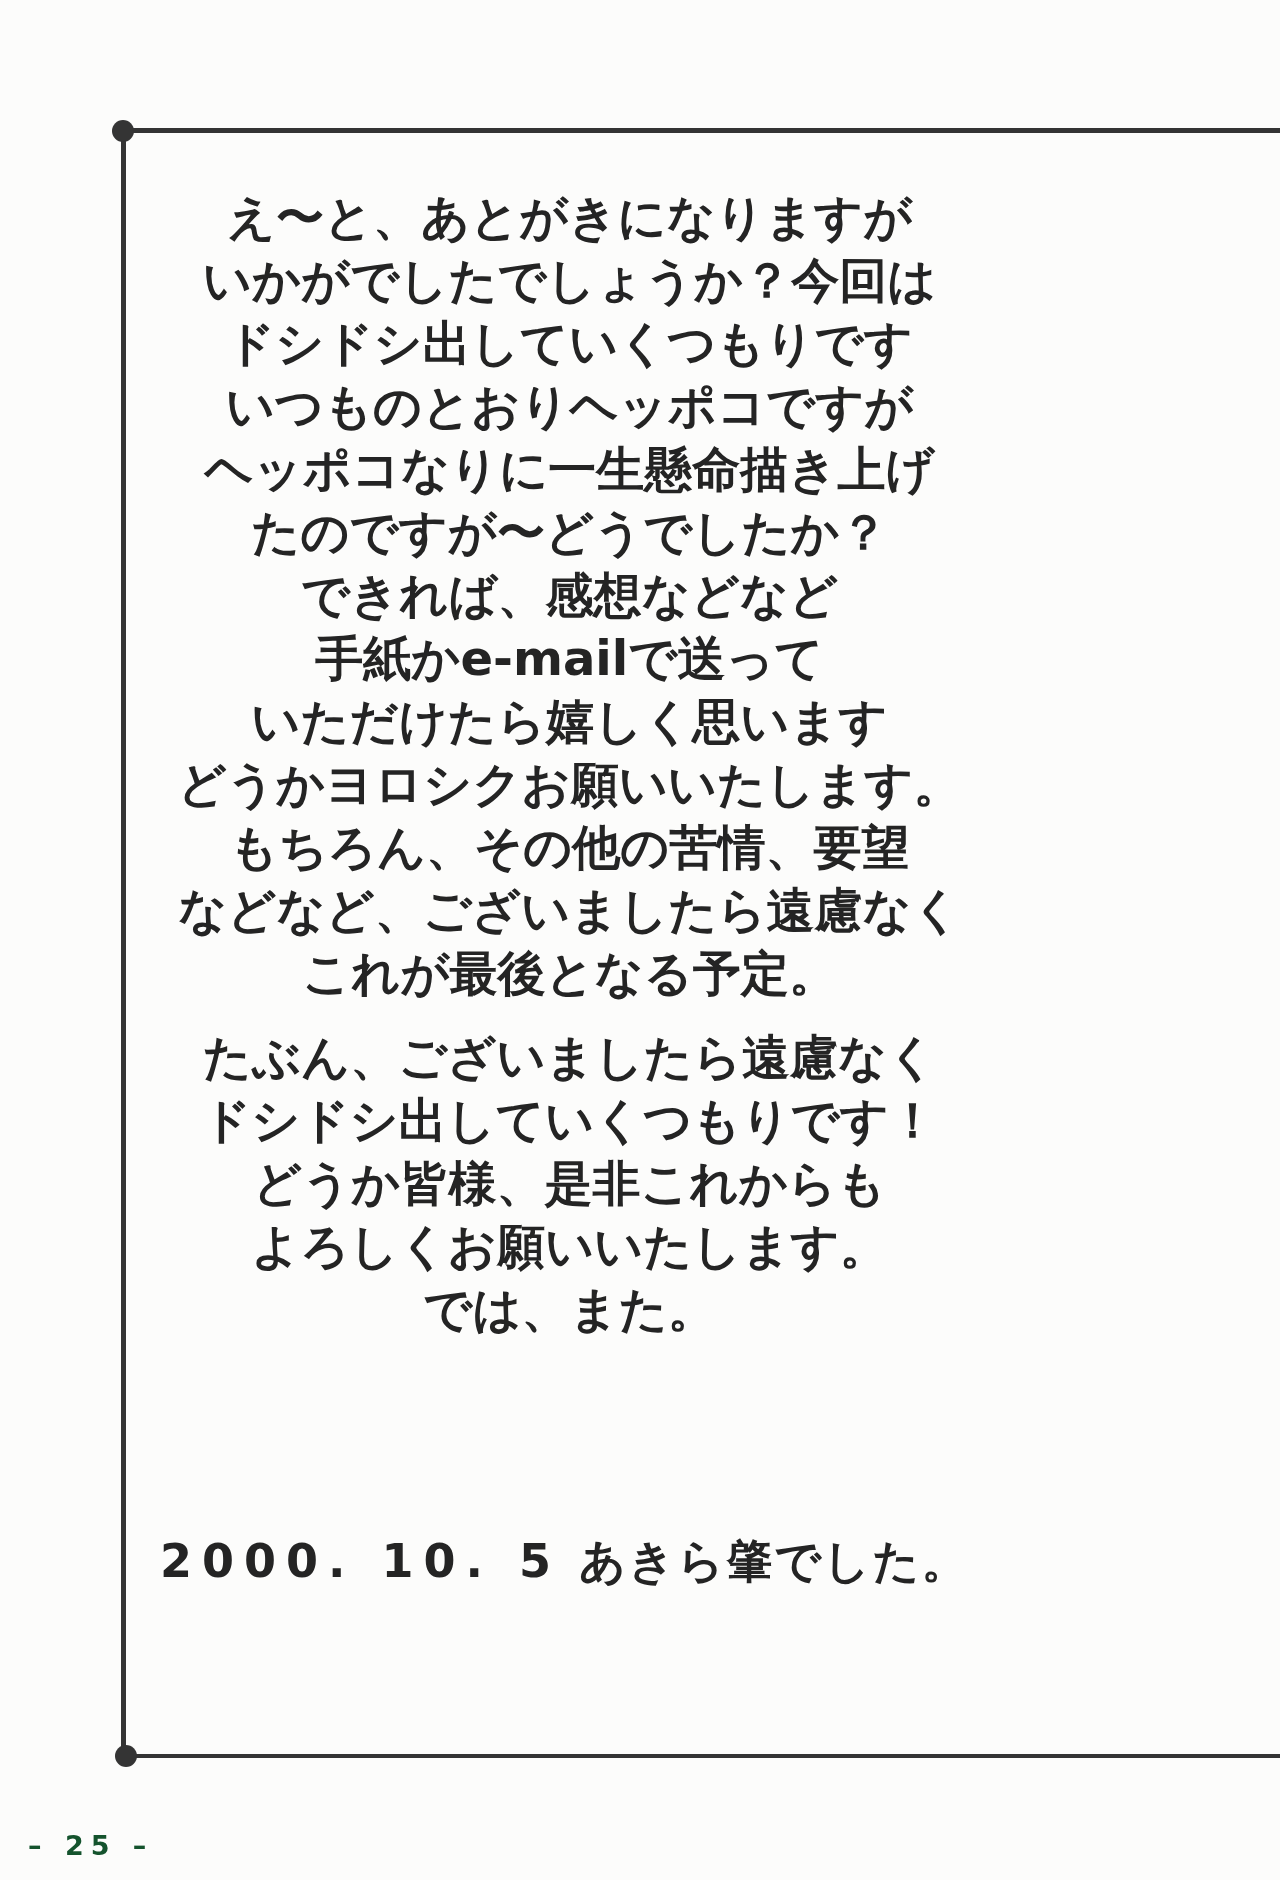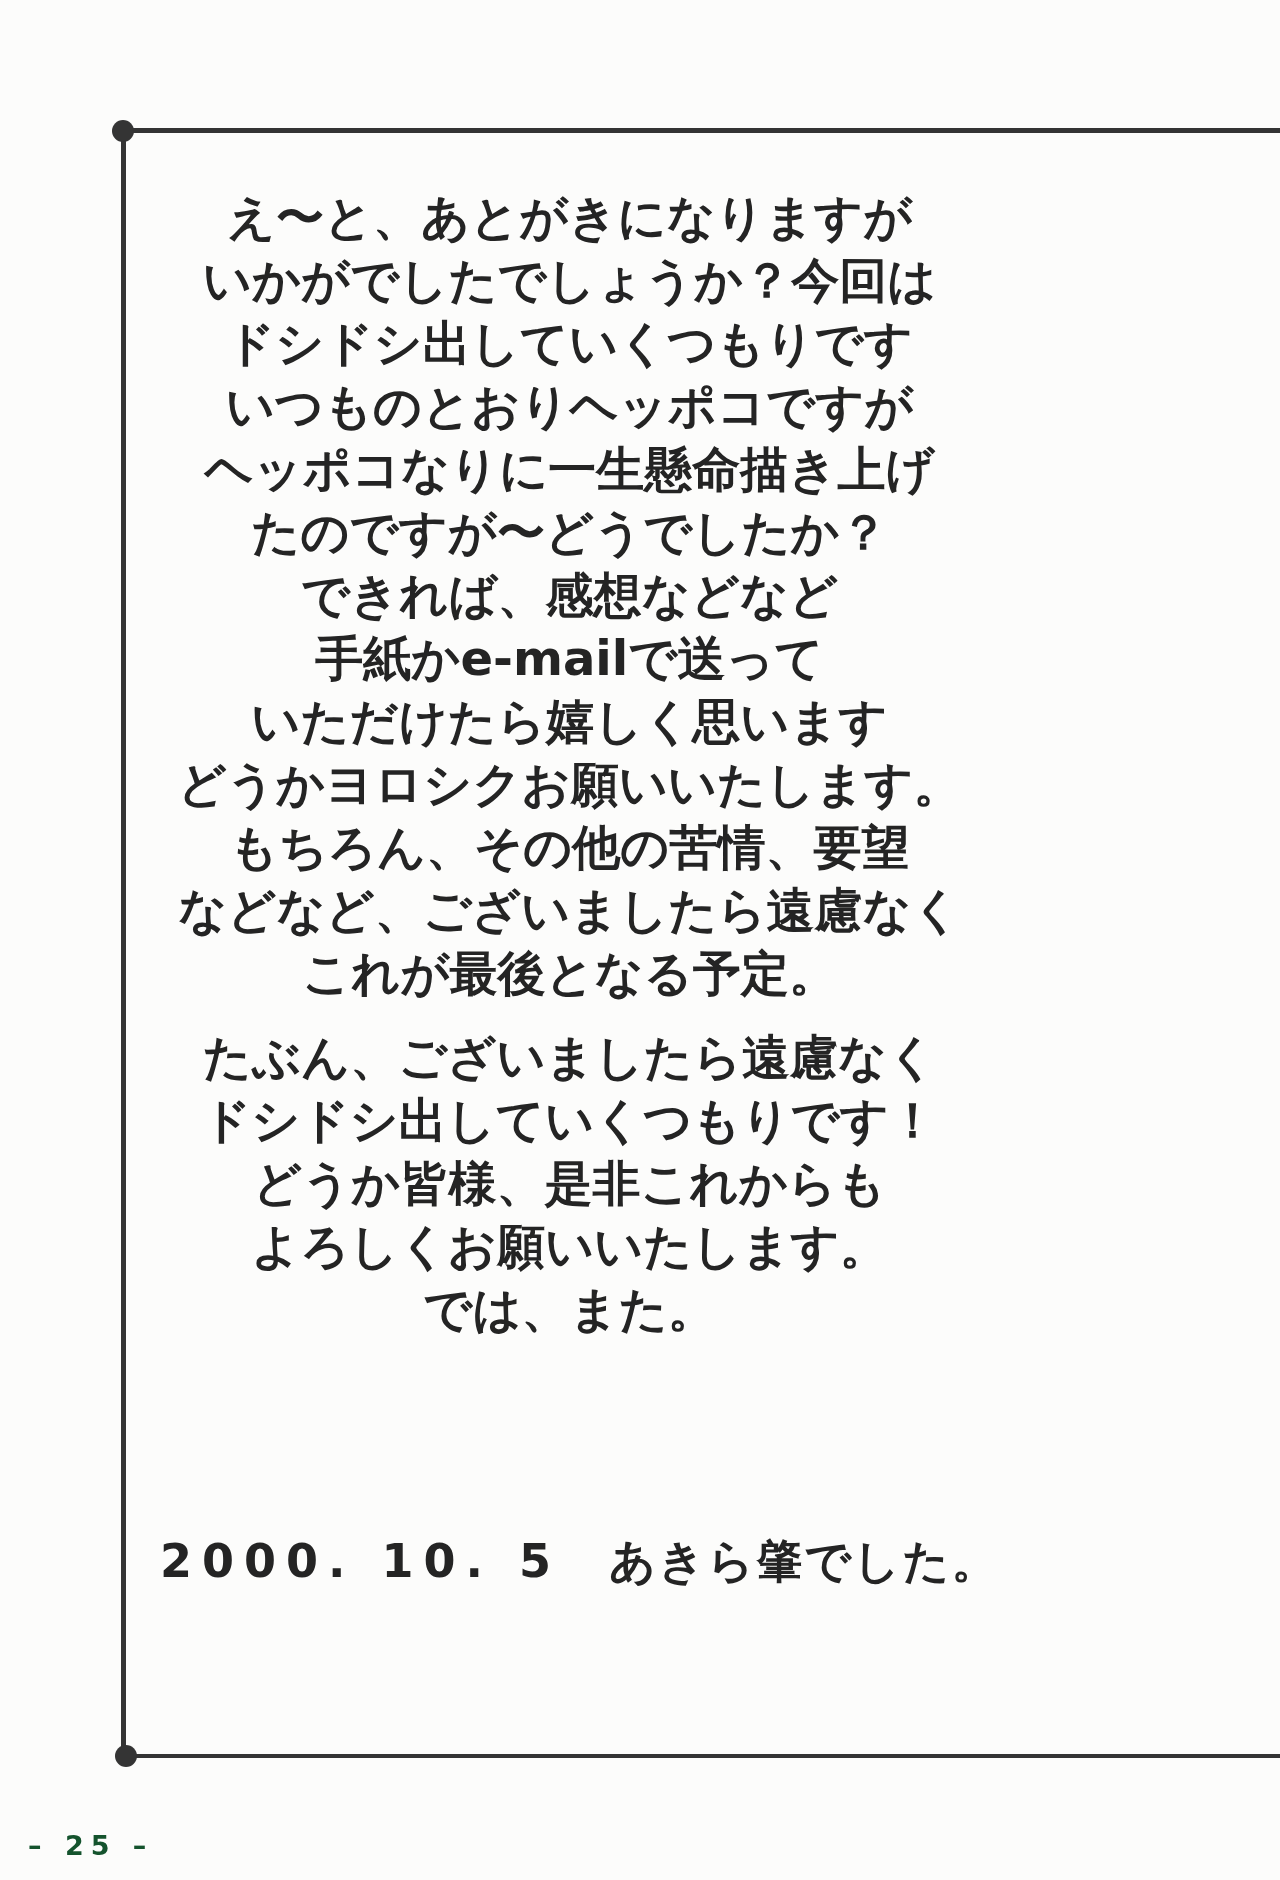--- a/index.html
+++ b/index.html
@@ -67,21 +67,21 @@
     position: absolute;
     left: 160px; top: 1530px;
     width: 900px;
     color: #242424;
     font-weight: 700;
     font-size: 46px;
     line-height: 63px;
     white-space: nowrap;
   }
   .date-part { letter-spacing: 10px; }
-  .sig-part { margin-left: 48px; letter-spacing: 2px; }
+  .sig-part { margin-left: 18px; letter-spacing: 2px; }
 
   
   .pagenum {
     position: absolute;
     left: 28px; top: 1830px;
     color: #14532d;
     font-size: 27px;
     font-weight: 700;
     letter-spacing: 7px;
     line-height: 32px;

